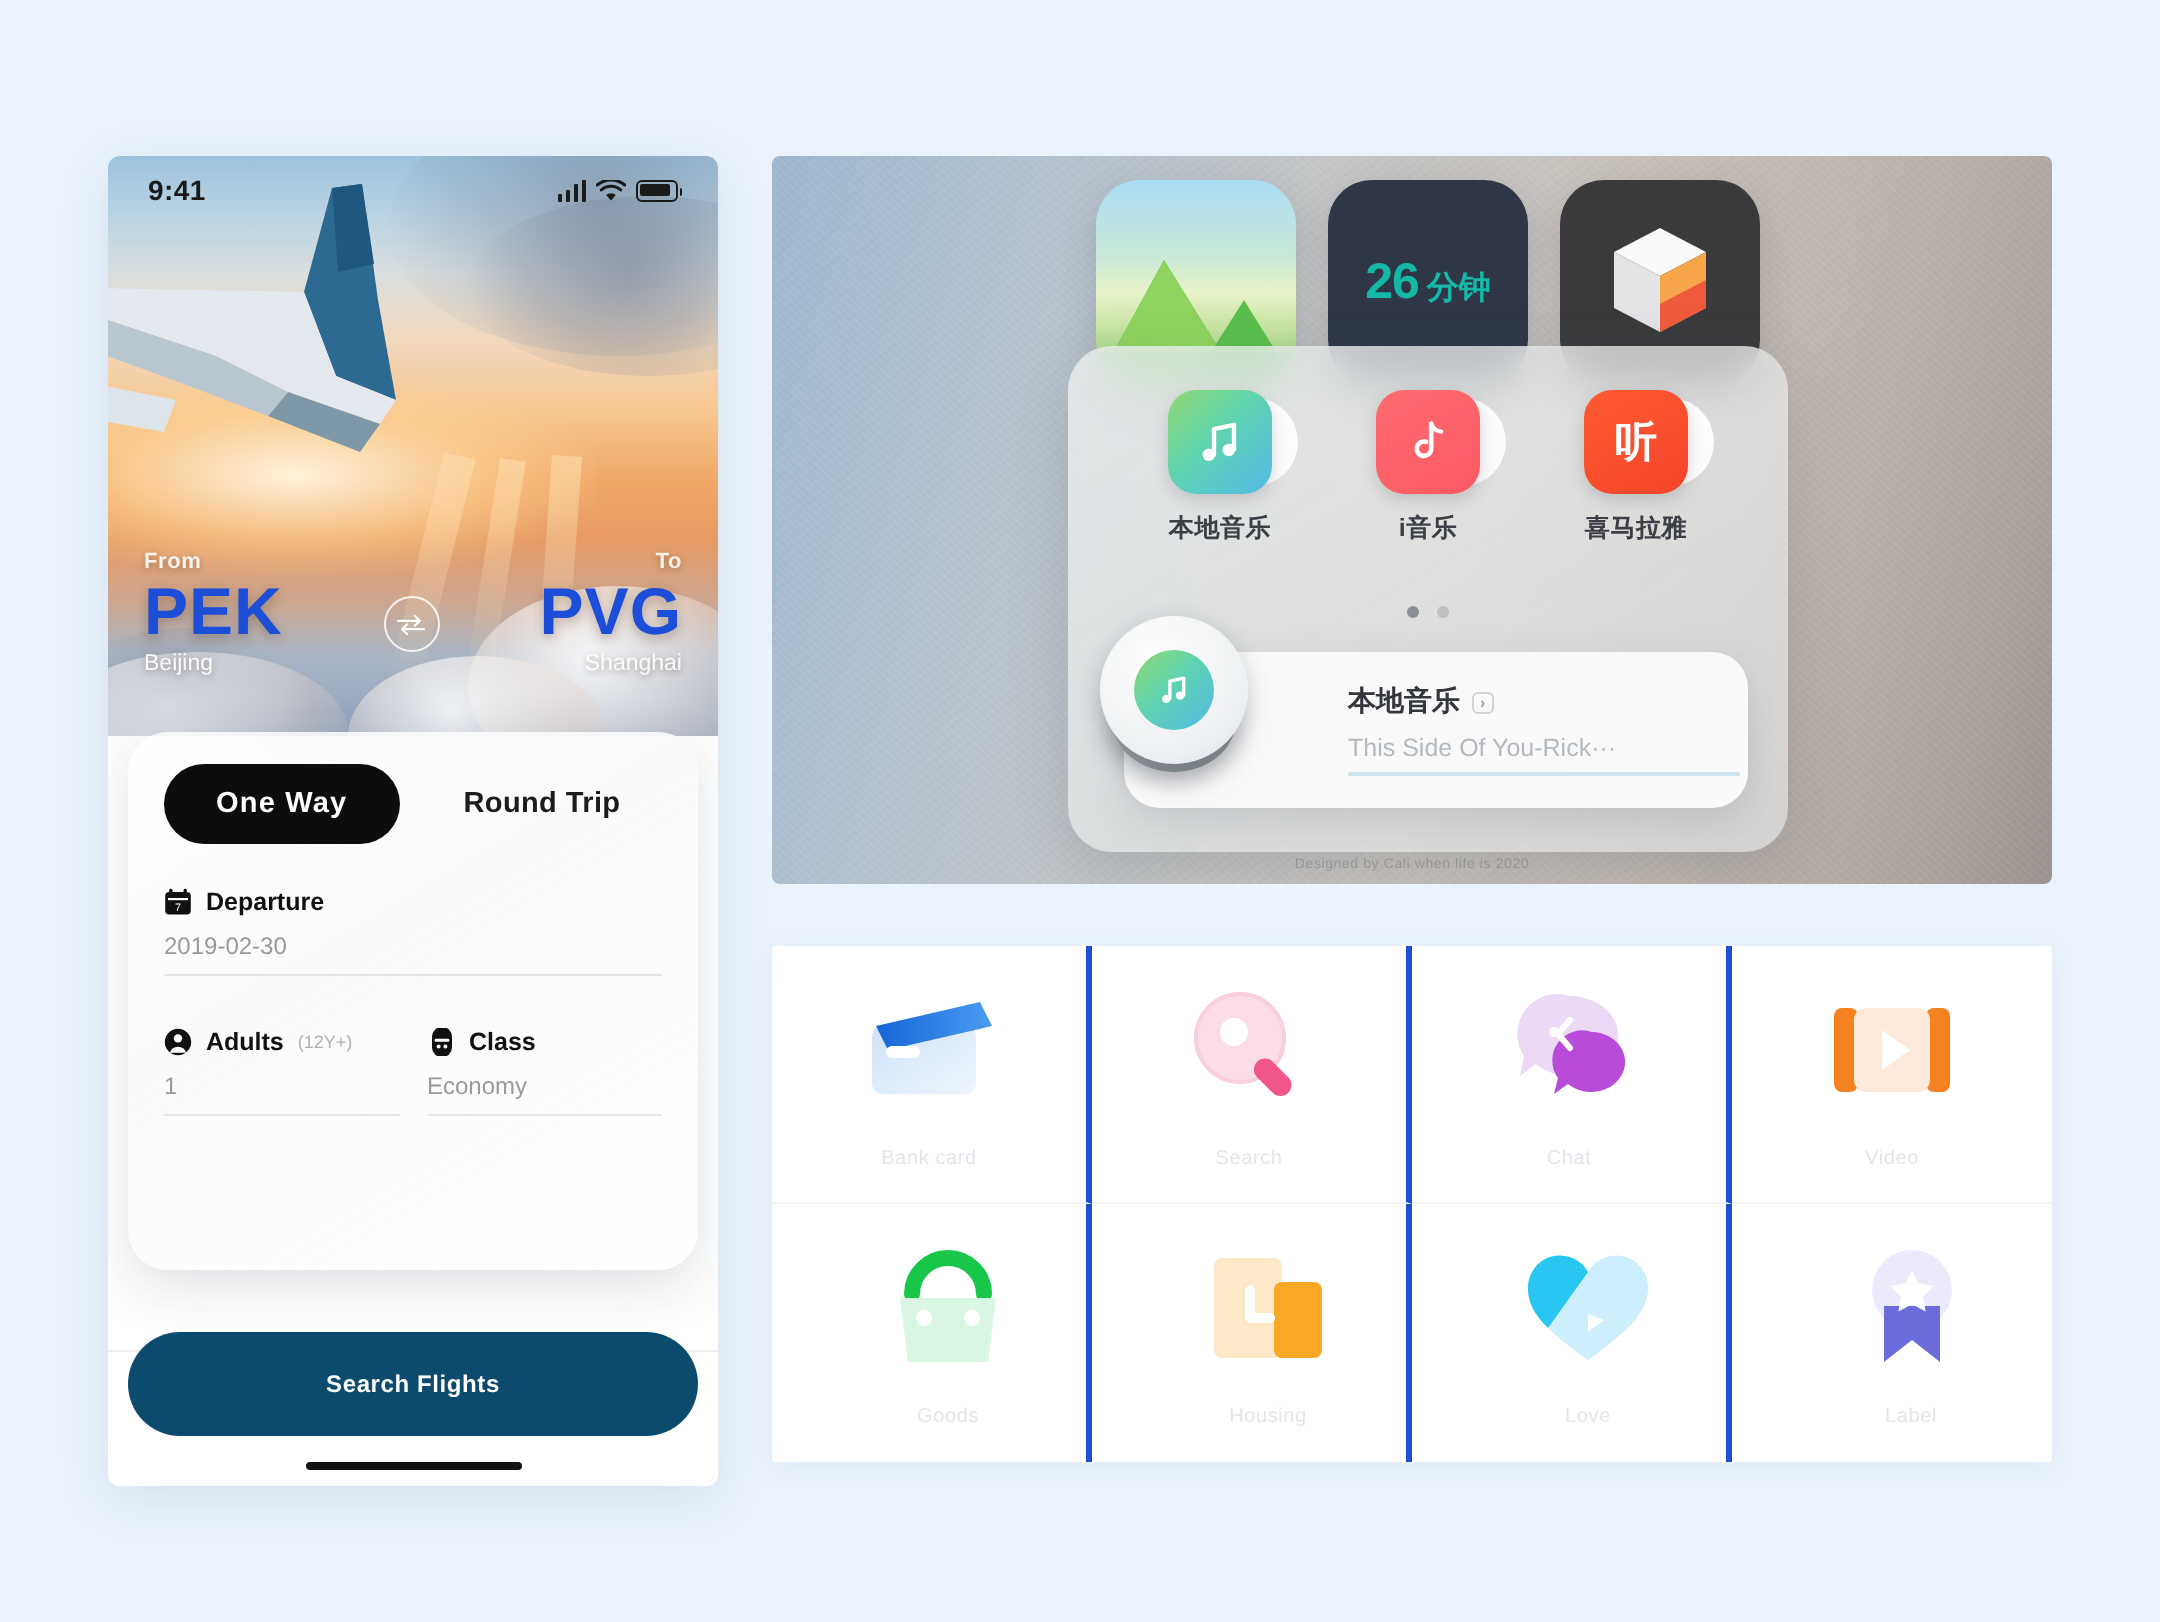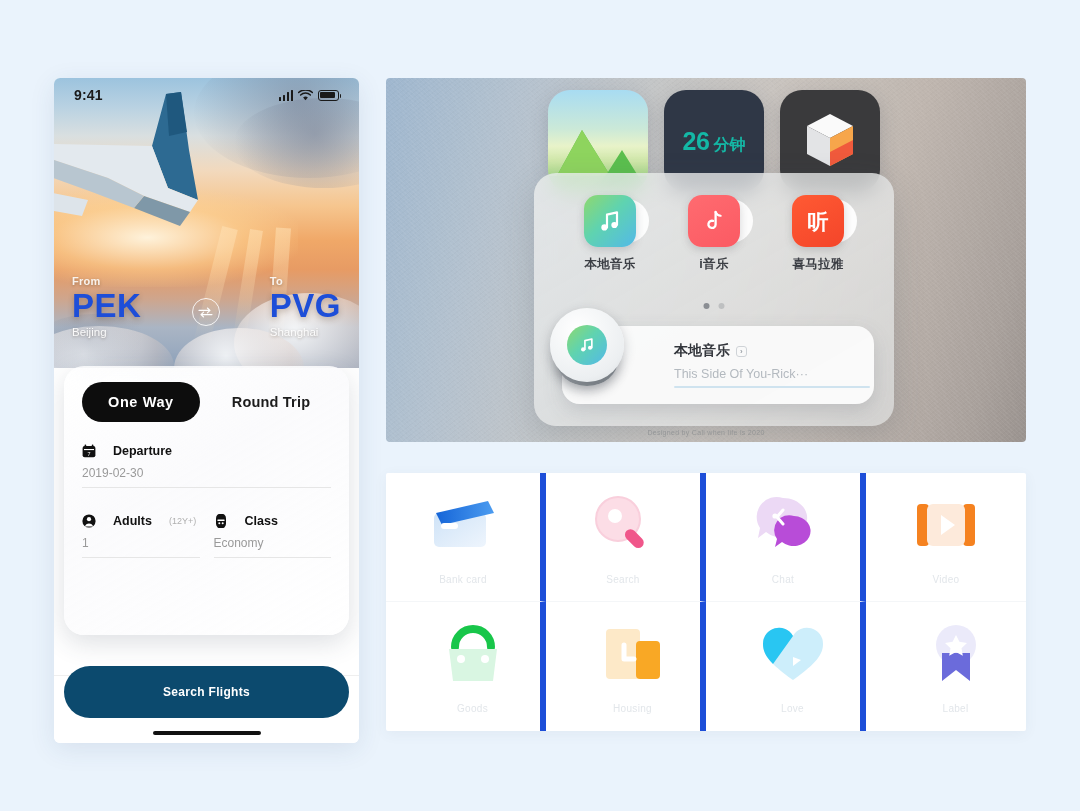--- a/index.html
+++ b/index.html
@@ -65,21 +65,21 @@
   .batt { width:21px;height:11px;border:1.4px solid #1a1a1a;border-radius:3px;position:relative;padding:1.4px;}
   .batt::after{content:"";position:absolute;right:-3.4px;top:3.2px;width:1.8px;height:4px;background:#1a1a1a;border-radius:0 1px 1px 0;}
   .batt span{display:block;height:100%;width:90%;background:#1a1a1a;border-radius:1px;}
 
   .route {
     position:absolute; left:0; bottom:0; width:100%; padding: 0 18px 30px;
     z-index: 10;
   }
   .route-row { display:flex; align-items:flex-end; justify-content:space-between; }
   .r-col { }
-  .r-col.right { text-align:left;margin-top:48px; }
+  .r-col.right { text-align:right;margin-top:48px; }
   .r-label { font-size:11px; color:rgba(255,255,255,.88); font-weight:bold; letter-spacing:.3px; margin-bottom:2px;
              text-shadow:0 1px 3px rgba(60,40,20,.35); }
   .r-code  { font-size:33px; font-weight:bold; color:#1d4ed8; line-height:1; letter-spacing:.5px;
              text-shadow:0 2px 6px rgba(60,40,20,.3); }
   .r-city  { font-size:11.5px; color:rgba(255,255,255,.92); margin-top:4px;
              text-shadow:0 1px 3px rgba(60,40,20,.35); }
   .swap {
     width:28px;height:28px;border-radius:50%;border:1.4px solid rgba(255,255,255,.85);
     display:flex;align-items:center;justify-content:center;margin-bottom:12px;
   }
@@ -94,21 +94,21 @@
     padding: 16px 18px;
     z-index: 20;
   }
   .seg { display:flex; align-items:center; margin-bottom:22px; }
   .seg-pill {
     background:#0d0d0d; color:#fff; font-size:14.5px; font-weight:bold;
     border-radius:22px; padding:12px 26px; letter-spacing:.6px;
   }
   .seg-alt { font-size:14.5px; font-weight:bold; color:#1c1c1c; margin-left:32px; letter-spacing:.2px; }
 
-  .field-label { display:flex; align-items:center; gap:17px; margin-bottom:8px; }
+  .field-label { display:flex; align-items:center; gap:7px; margin-bottom:8px; }
   .field-label .fl-txt { font-size:12.5px; font-weight:bold; color:#111; }
   .field-label .fl-sub { font-size:9px; color:#b0b0b0; font-weight:normal; }
   .field-val {
     font-size:12px; color:#9a9a9a; padding-bottom:7px;
     border-bottom:1px solid #e6e6e6;
   }
   .pax-row { display:flex; margin-top:26px; gap:0; }
   .pax-col { flex:1; padding-right:14px; }
   .ic { width:14px;height:14px;flex:0 0 14px; }
 
@@ -223,21 +223,21 @@
 
   
   .grid-card {
     position:absolute; left:386px; top:473px; width:640px; height:258px;
     background:#fff; border-radius:2px;
     box-shadow: 0 3px 14px rgba(60,80,110,.06);
     display:grid; grid-template-columns: repeat(4,1fr); grid-template-rows: repeat(2,1fr);
   }
   .gcell {
     display:flex; flex-direction:column; align-items:center; justify-content:center;
-    border-right:6px solid #1d4ed8; border-bottom:1px solid #f4f6f8; position:relative;
+    border-right:3px solid #1d4ed8; border-bottom:1px solid #f4f6f8; position:relative;
   }
   .gcell:nth-child(4n){ border-right:none; }
   .gcell:nth-child(n+5){ border-bottom:none;margin-left:19px; }
   .g-icon { width:70px;height:70px; display:flex;align-items:center;justify-content:center; }
   .g-label { font-size:10px; color:#e2e6ea; margin-top:14px; letter-spacing:.3px; }
 </style>
 </head>
 <body>
 
 <div class="phone">

